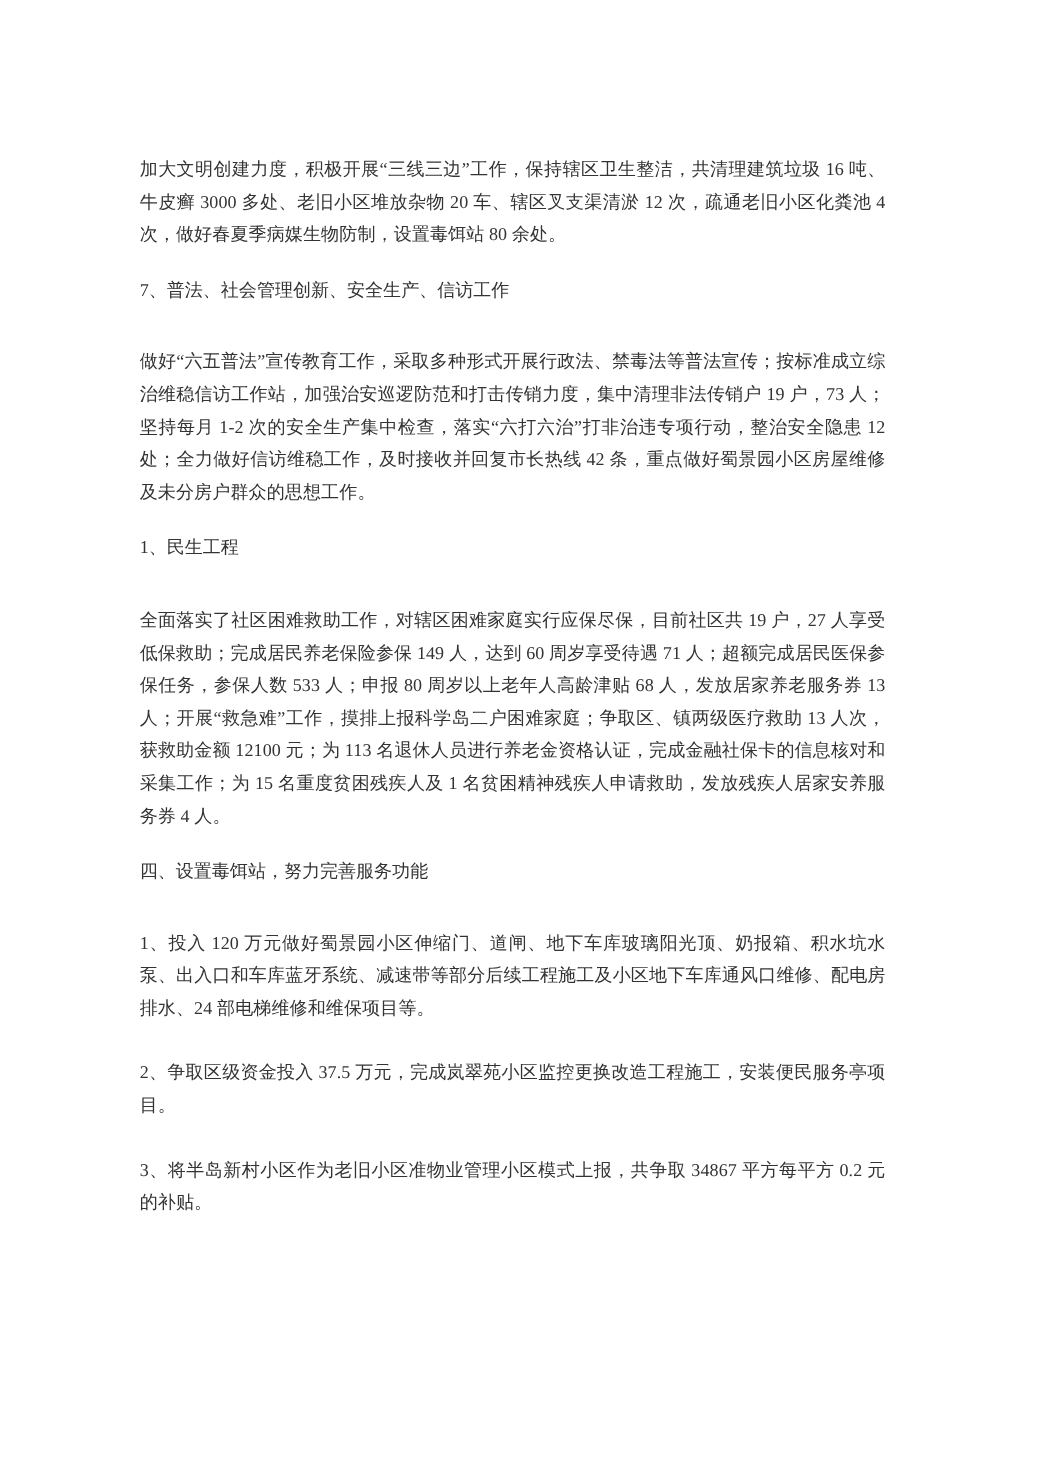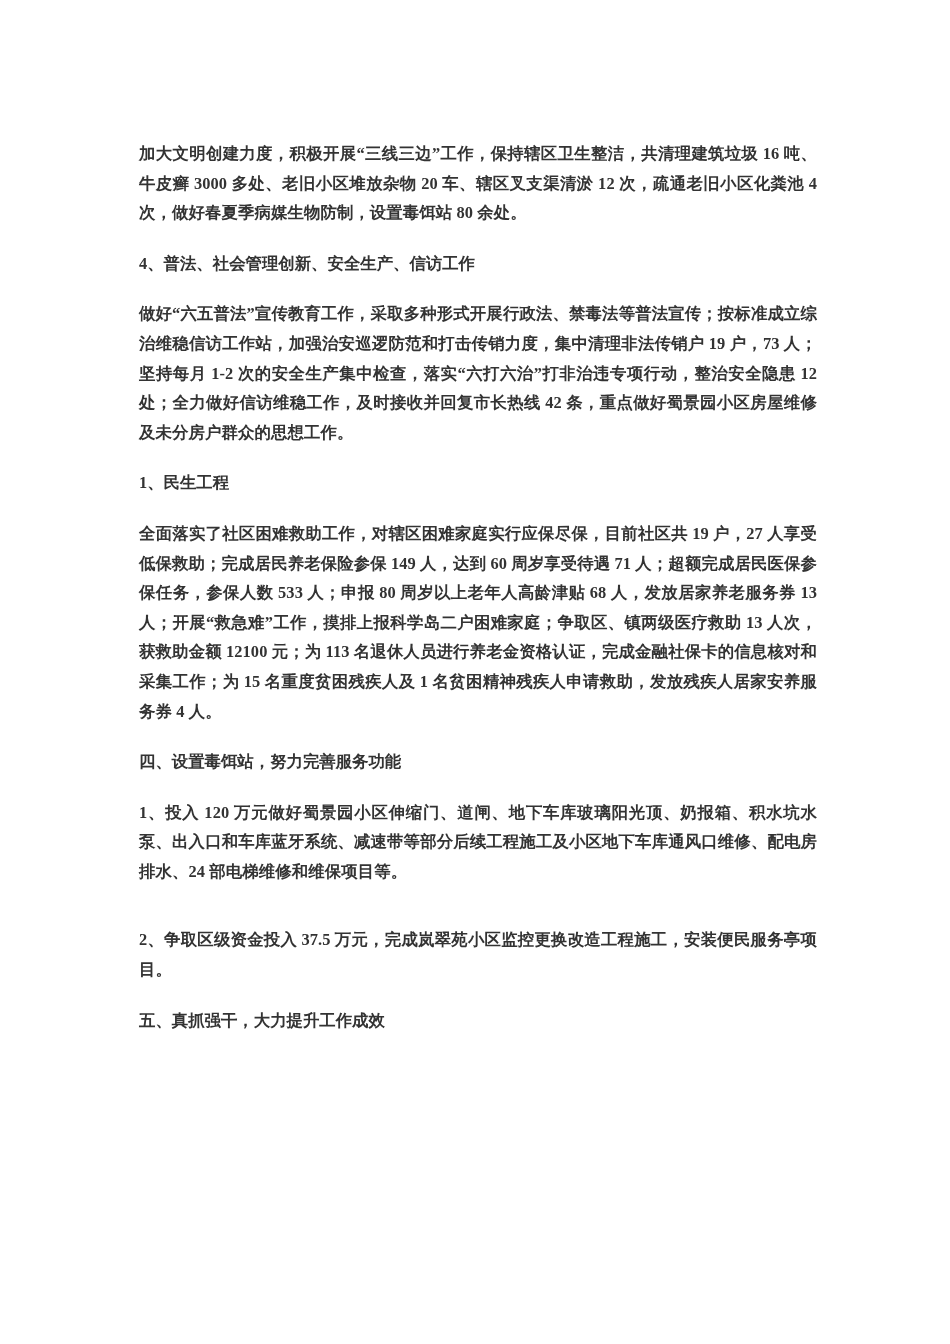--- a/index.html
+++ b/index.html
@@ -16,74 +16,73 @@
   }
   #page {
     position: relative;
     width: 950px;
     height: 1344px;
     background: #ffffff;
     box-sizing: border-box;
   }
   #doc-body {
     position: absolute;
-    left: 139px;
+    left: 127px;
     top: 139px;
     width: 678px;
-    font-weight: bold;
   }
   p.para {
     margin: 0 0 0 0;
     font-size: 16.4px;
     line-height: 29.6px;
     text-align: justify;
     text-justify: inter-ideograph;
     letter-spacing: 0.1px;
     color: #333333;
     text-rendering: optimizeLegibility;
     -webkit-font-smoothing: antialiased;
   }
   p.para + p.para {
-    margin-top: 39px;
+    margin-top: 29px;
   }
   p.heading {
     margin: 0;
     font-size: 16.4px;
     line-height: 29.6px;
     text-align: left;
     color: #333333;
   }
   p.heading + p.para {
-    margin-top: 21px;
+    margin-top: 36px;
   }
   p.para + p.heading {
     margin-top: 21px;
   }
 </style>
 </head>
 <body>
 
 <div id="page">
   <div id="doc-body">
 
     <p class="para">加大文明创建力度，积极开展“三线三边”工作，保持辖区卫生整洁，共清理建筑垃圾 16 吨、牛皮癣 3000 多处、老旧小区堆放杂物 20 车、辖区叉支渠清淤 12 次，疏通老旧小区化粪池 4 次，做好春夏季病媒生物防制，设置毒饵站 80 余处。</p>
 
-    <p class="heading">4、普法、社会管理创新、安全生产、信访工作</p>
+    <p class="heading">7、普法、社会管理创新、安全生产、信访工作</p>
 
     <p class="para">做好“六五普法”宣传教育工作，采取多种形式开展行政法、禁毒法等普法宣传；按标准成立综治维稳信访工作站，加强治安巡逻防范和打击传销力度，集中清理非法传销户 19 户，73 人；坚持每月 1-2 次的安全生产集中检查，落实“六打六治”打非治违专项行动，整治安全隐患 12 处；全力做好信访维稳工作，及时接收并回复市长热线 42 条，重点做好蜀景园小区房屋维修及未分房户群众的思想工作。</p>
 
     <p class="heading">1、民生工程</p>
 
     <p class="para">全面落实了社区困难救助工作，对辖区困难家庭实行应保尽保，目前社区共 19 户，27 人享受低保救助；完成居民养老保险参保 149 人，达到 60 周岁享受待遇 71 人；超额完成居民医保参保任务，参保人数 533 人；申报 80 周岁以上老年人高龄津贴 68 人，发放居家养老服务券 13 人；开展“救急难”工作，摸排上报科学岛二户困难家庭；争取区、镇两级医疗救助 13 人次，获救助金额 12100 元；为 113 名退休人员进行养老金资格认证，完成金融社保卡的信息核对和采集工作；为 15 名重度贫困残疾人及 1 名贫困精神残疾人申请救助，发放残疾人居家安养服务券 4 人。</p>
 
     <p class="heading">四、设置毒饵站，努力完善服务功能</p>
 
     <p class="para">1、投入 120 万元做好蜀景园小区伸缩门、道闸、地下车库玻璃阳光顶、奶报箱、积水坑水泵、出入口和车库蓝牙系统、减速带等部分后续工程施工及小区地下车库通风口维修、配电房排水、24 部电梯维修和维保项目等。</p>
 
     <p class="para">2、争取区级资金投入 37.5 万元，完成岚翠苑小区监控更换改造工程施工，安装便民服务亭项目。</p>
 
+    <p class="para">3、将半岛新村小区作为老旧小区准物业管理小区模式上报，共争取 34867 平方每平方 0.2 元的补贴。</p>
 
-    <p class="heading">五、真抓强干，大力提升工作成效</p>
 
 
 
   </div>
 </div>
 
 </body></html>

